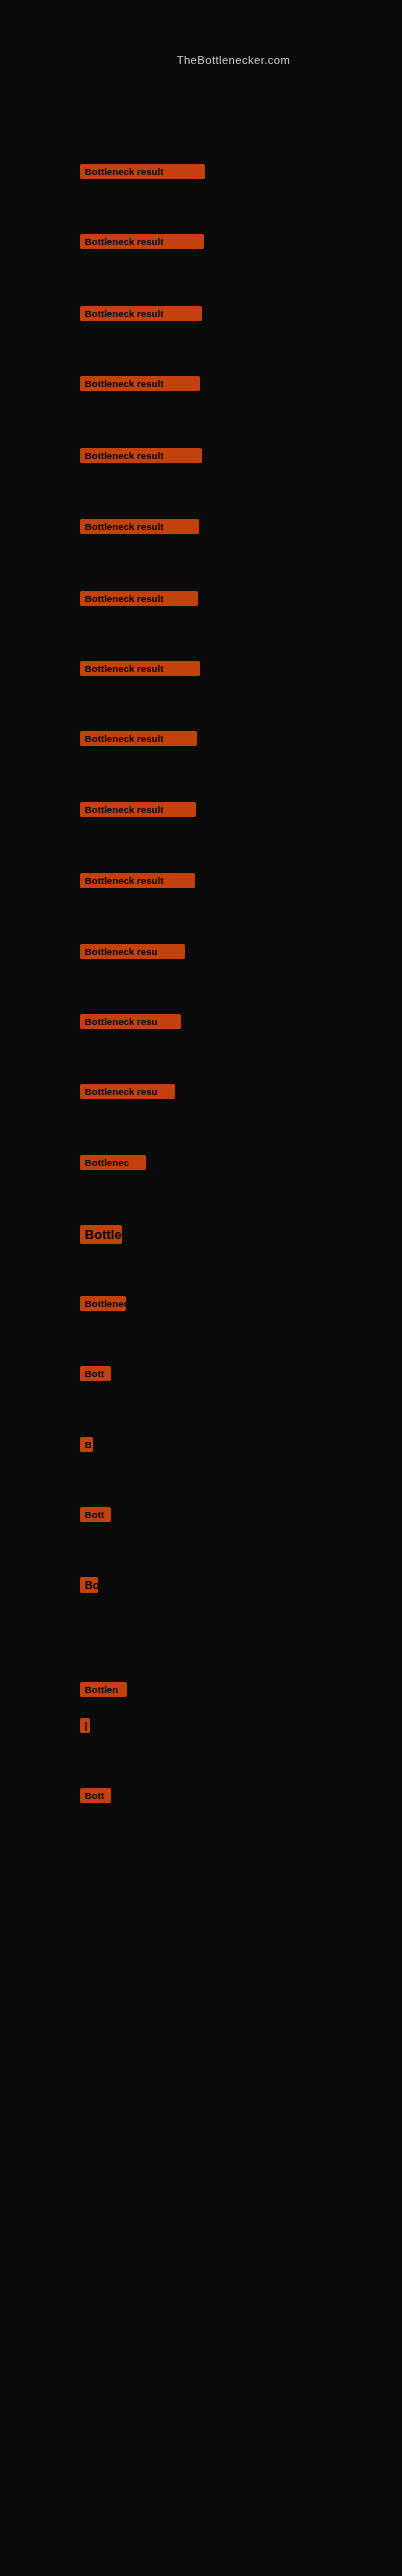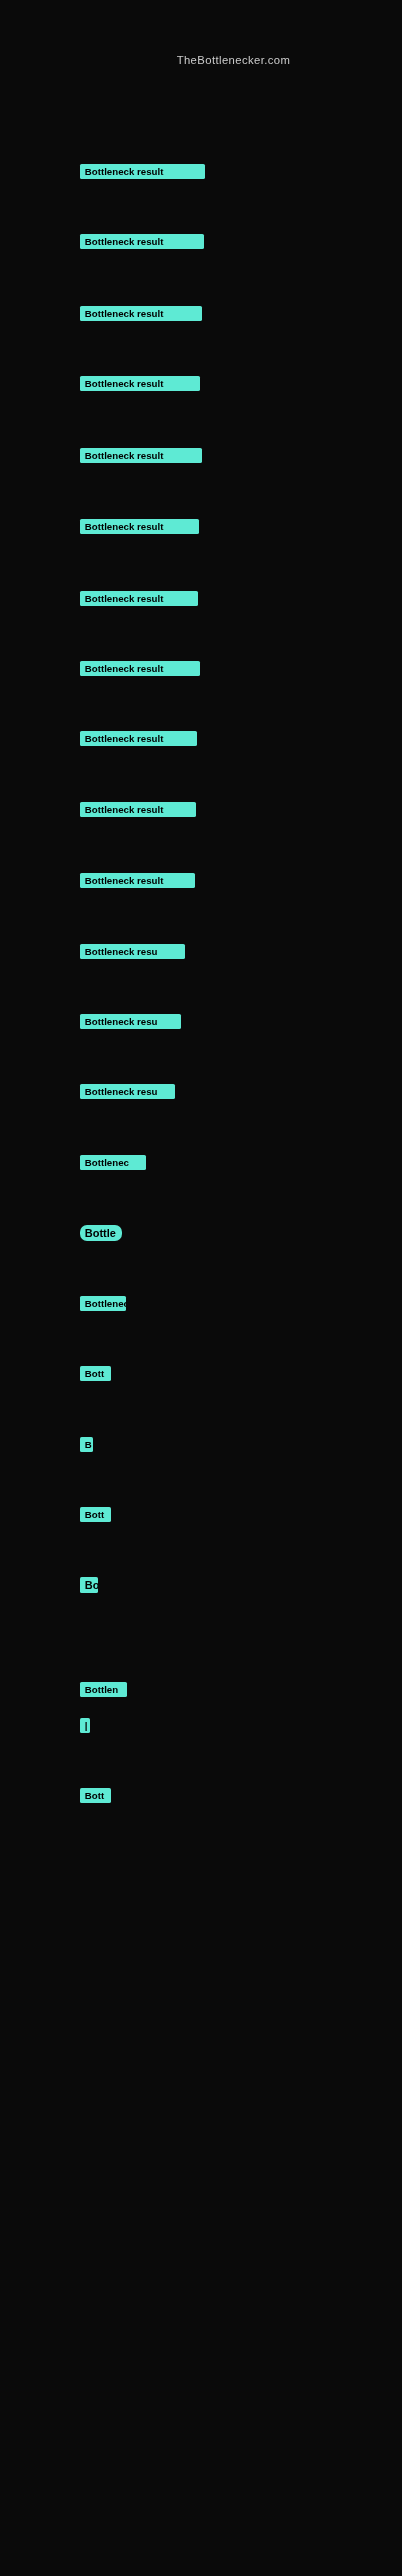--- a/index.html
+++ b/index.html
@@ -18,21 +18,21 @@
 
     .site-title {
       text-align: center;
       color: #cccccc;
       font-size: 11.3px;
       padding: 6.4px 0 3.2px 0;
       letter-spacing: 0.4px;
     }
 
     .bottleneck-label {
-      background-color: #5eead4;
+      background-color: #c2410c;
       color: #000;
       font-size: 9.7px;
       font-weight: bold;
       padding: 2.4px 4.8px;
       display: inline-block;
       border-radius: 1.6px;
       white-space: nowrap;
       overflow: hidden;
     }
 
@@ -55,21 +55,21 @@
     <div class="result-row" style="top: 401px; left: 0px;"><span class="bottleneck-label" style="max-width: 119px; width: 119px; font-size: 9.7px;">Bottleneck result</span></div>
     <div class="result-row" style="top: 473px; left: 0px;"><span class="bottleneck-label" style="max-width: 118px; width: 118px; font-size: 9.7px;">Bottleneck result</span></div>
     <div class="result-row" style="top: 543px; left: 0px;"><span class="bottleneck-label" style="max-width: 120px; width: 120px; font-size: 9.7px;">Bottleneck result</span></div>
     <div class="result-row" style="top: 613px; left: 0px;"><span class="bottleneck-label" style="max-width: 117px; width: 117px; font-size: 9.7px;">Bottleneck result</span></div>
     <div class="result-row" style="top: 684px; left: 0px;"><span class="bottleneck-label" style="max-width: 116px; width: 116px; font-size: 9.7px;">Bottleneck result</span></div>
     <div class="result-row" style="top: 755px; left: 0px;"><span class="bottleneck-label" style="max-width: 115px; width: 115px; font-size: 9.7px;">Bottleneck result</span></div>
     <div class="result-row" style="top: 826px; left: 0px;"><span class="bottleneck-label" style="max-width: 105px; width: 105px; font-size: 9.7px;">Bottleneck resu</span></div>
     <div class="result-row" style="top: 896px; left: 0px;"><span class="bottleneck-label" style="max-width: 101px; width: 101px; font-size: 9.7px;">Bottleneck resu</span></div>
     <div class="result-row" style="top: 966px; left: 0px;"><span class="bottleneck-label" style="max-width: 95px; width: 95px; font-size: 9.7px;">Bottleneck resu</span></div>
     <div class="result-row" style="top: 1037px; left: 0px;"><span class="bottleneck-label" style="max-width: 66px; width: 66px; font-size: 9.7px;">Bottlenec</span></div>
-    <div class="result-row" style="top: 1107px; left: 0px;"><span class="bottleneck-label" style="max-width: 42px; width: 52px; font-size: 11px; border-radius: 7px;">Bottle</span></div>
+    <div class="result-row" style="top: 1107px; left: 0px;"><span class="bottleneck-label" style="max-width: 42px; width: 52px; font-size: 13px;">Bottle</span></div>
     <div class="result-row" style="top: 1178px; left: 0px;"><span class="bottleneck-label" style="max-width: 58px; width: 46px; font-size: 9.7px;">Bottlenec</span></div>
     <div class="result-row" style="top: 1248px; left: 0px;"><span class="bottleneck-label" style="max-width: 31px; width: 31px; font-size: 9.7px;">Bott</span></div>
     <div class="result-row" style="top: 1319px; left: 0px;"><span class="bottleneck-label" style="max-width: 13px; width: 13px; font-size: 9.7px;">B</span></div>
     <div class="result-row" style="top: 1389px; left: 0px;"><span class="bottleneck-label" style="max-width: 31px; width: 31px; font-size: 9.7px;">Bott</span></div>
     <div class="result-row" style="top: 1459px; left: 0px;"><span class="bottleneck-label" style="max-width: 17.7px; width: 17.7px; font-size: 11px;">Bo</span></div>
     <div class="result-row" style="top: 1564px; left: 0px;"><span class="bottleneck-label" style="max-width: 47px; width: 47px; font-size: 9.7px;">Bottlen</span></div>
     <div class="result-row" style="top: 1600px; left: 0px;"><span class="bottleneck-label" style="max-width: 6.4px; width: 6.4px; font-size: 9.7px;">|</span></div>
     <div class="result-row" style="top: 1670px; left: 0px;"><span class="bottleneck-label" style="max-width: 31px; width: 31px; font-size: 9.7px;">Bott</span></div>
   </div>
 

